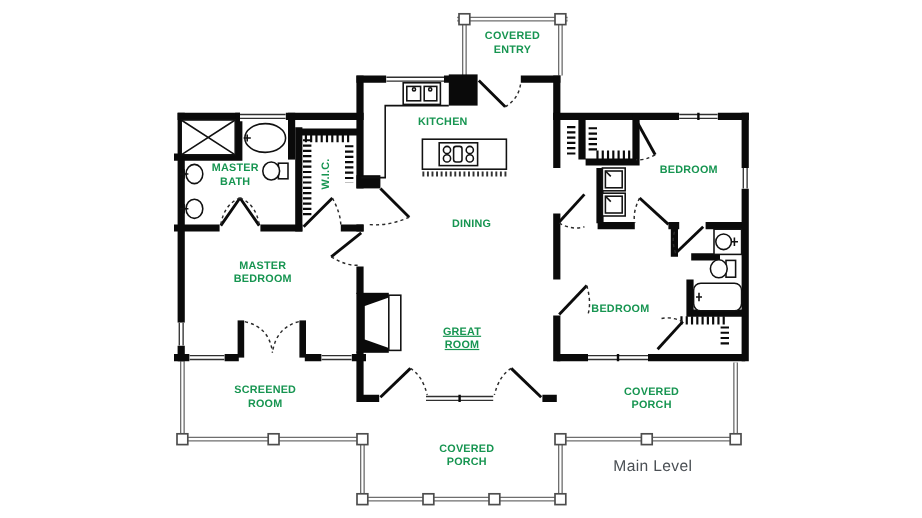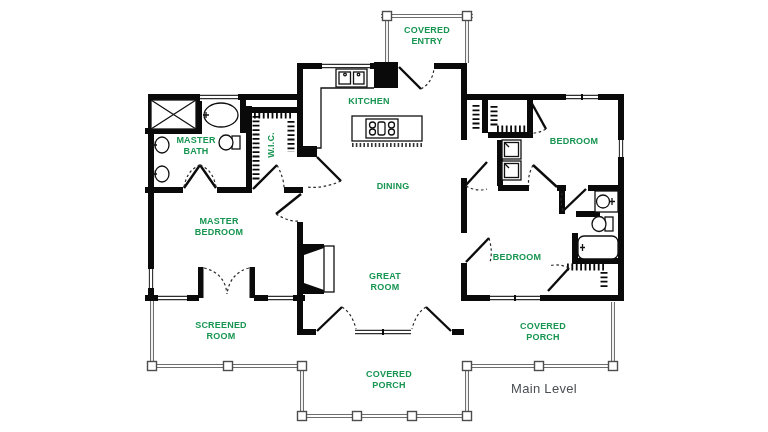--- a/index.html
+++ b/index.html
@@ -255,21 +255,21 @@
 ENTRY</div>
     <div class="room-label" style="left:369px;top:102px;">KITCHEN</div>
     <div class="room-label" style="left:196px;top:146px;">MASTER
 BATH</div>
     <div class="room-label vert" style="left:272px;top:145px;">W.I.C.</div>
     <div class="room-label" style="left:393px;top:187px;">DINING</div>
     <div class="room-label" style="left:574px;top:142px;">BEDROOM</div>
     <div class="room-label" style="left:219px;top:227px;">MASTER
 BEDROOM</div>
     <div class="room-label" style="left:517px;top:258px;">BEDROOM</div>
-    <div class="room-label" style="left:385px;top:282px;">GREAT
+    <div class="room-label" style="left:385px;top:282px;text-decoration:underline;">GREAT
 ROOM</div>
     <div class="room-label" style="left:221px;top:331px;">SCREENED
 ROOM</div>
     <div class="room-label" style="left:543px;top:332px;">COVERED
 PORCH</div>
     <div class="room-label" style="left:389px;top:380px;">COVERED
 PORCH</div>
     <div class="level-label" style="left:544px;top:388px;text-align:center;">Main Level</div>
   </div>
 </div>

